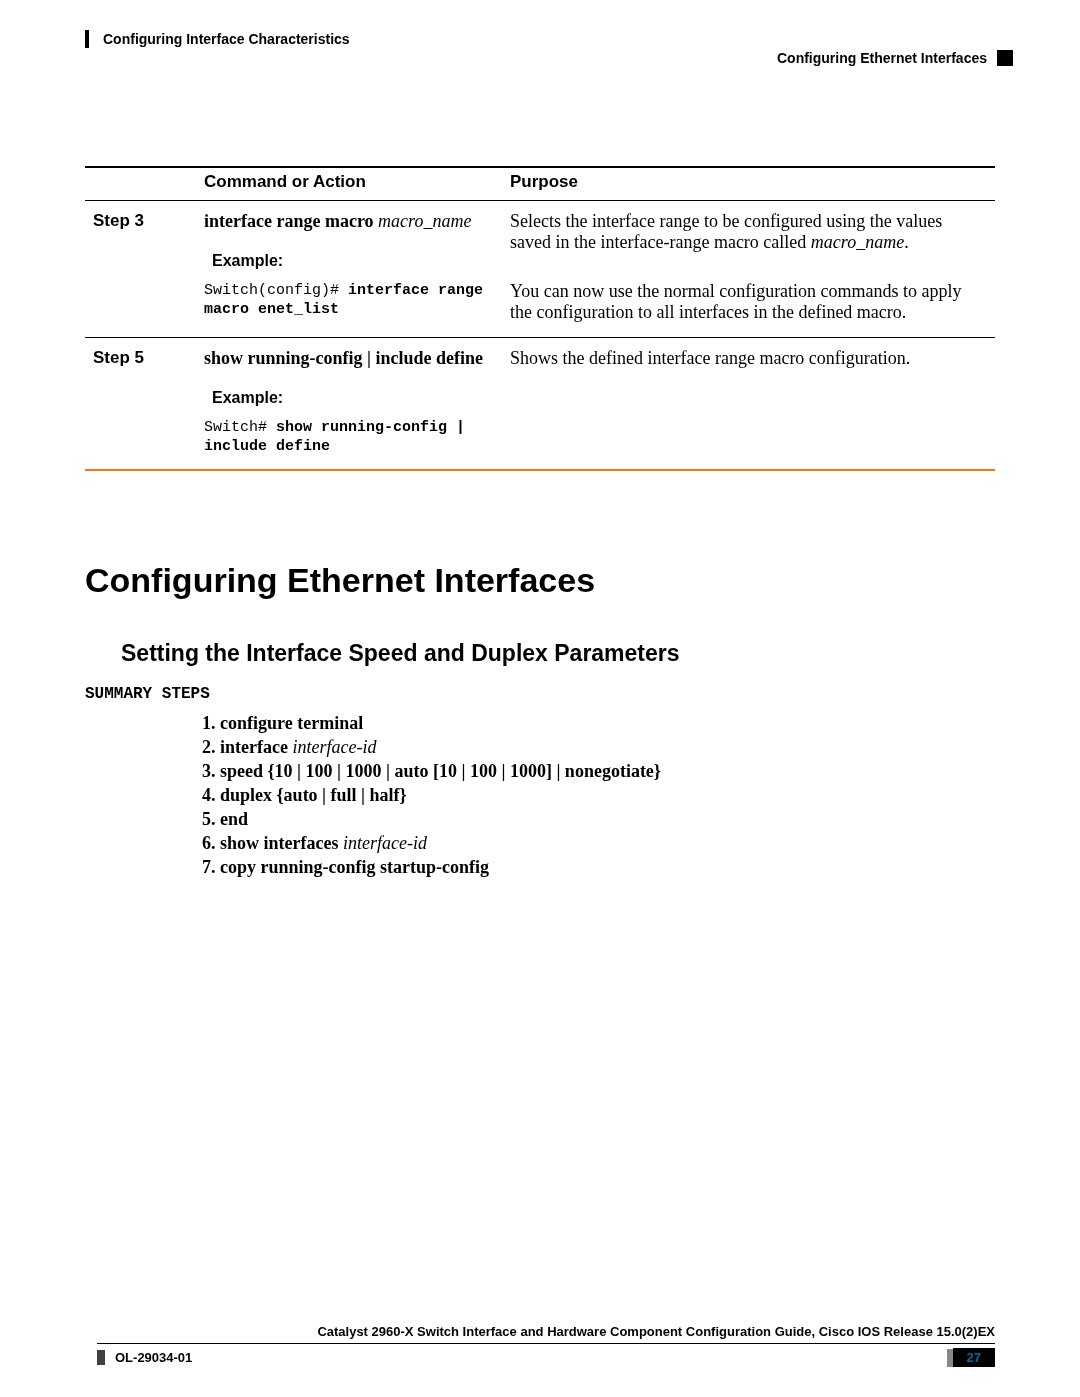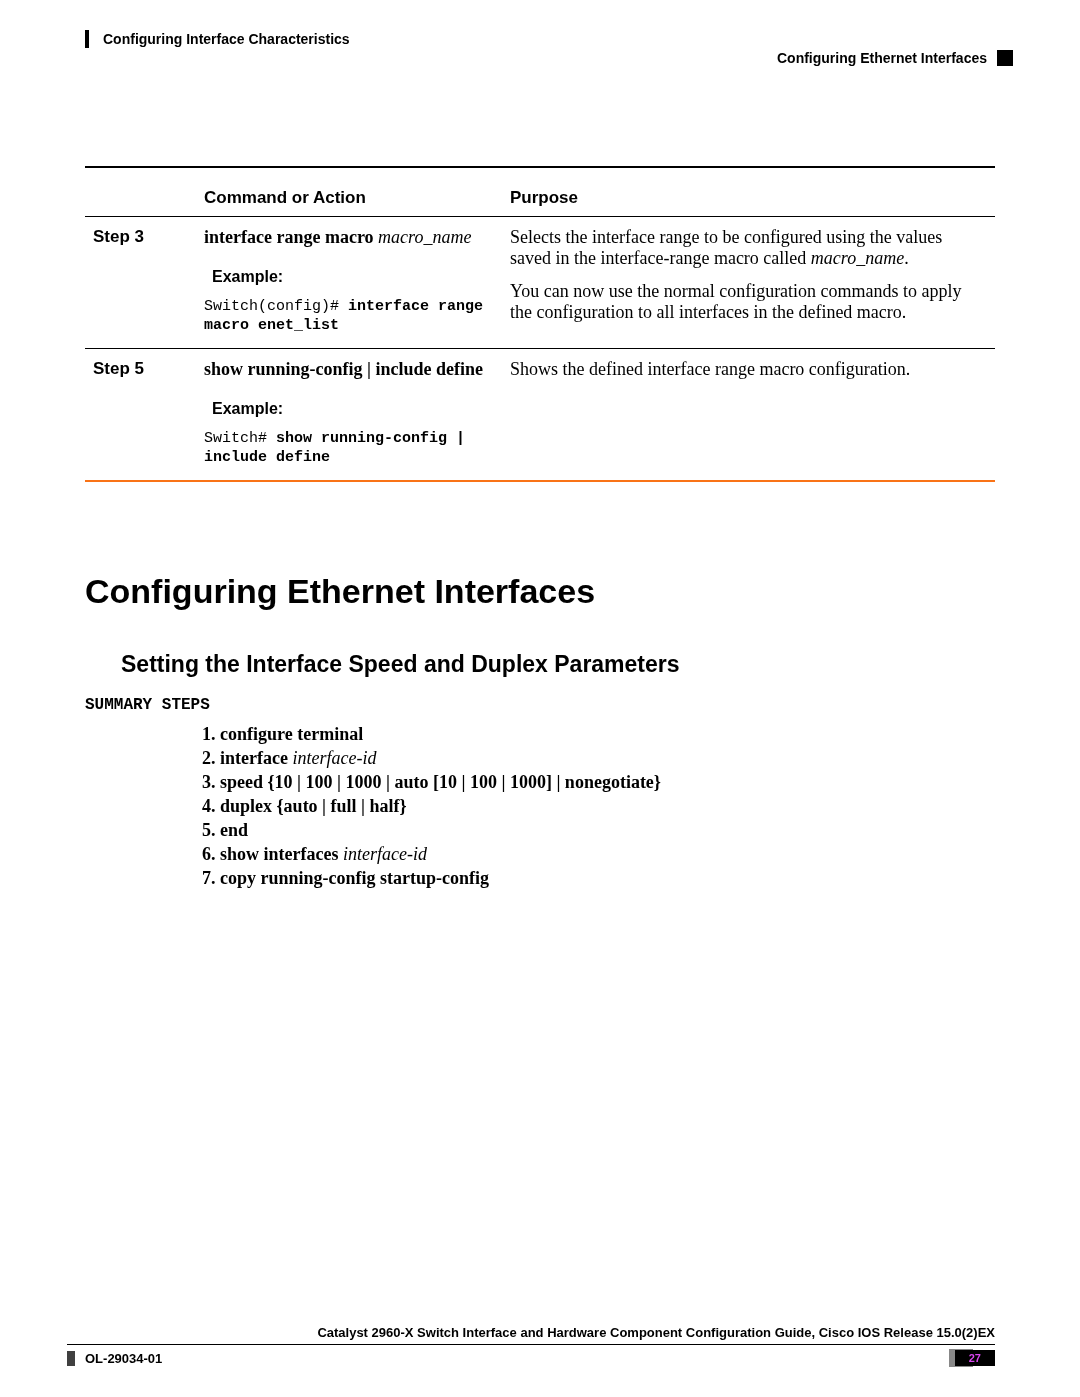--- a/index.html
+++ b/index.html
@@ -56,21 +56,21 @@
     margin-top: 100px;
   }
   table.steps td, table.steps th {
     border-top: 1px solid #000;
     padding: 10px 8px 14px 8px;
     vertical-align: top;
     text-align: left;
   }
   table.steps tr.header-row td {
     border-top: 2px solid #000;
-    padding-top: 20px;
+    padding-top: 4px;
     padding-bottom: 8px;
   }
   table.steps tr.last-row td {
     border-bottom: 2px solid #f97316;
   }
   .col-step { width: 95px; font-family: Arial, Helvetica, sans-serif; font-weight: bold; font-size: 17px; }
   .col-cmd { width: 290px; }
   .col-purpose { }
   .th-label { font-family: Arial, Helvetica, sans-serif; font-weight: bold; font-size: 17px; }
   .cmd-bold { font-weight: bold; font-size: 18px; }
@@ -112,21 +112,21 @@
   }
   ol.summary-steps li::marker {
     font-weight: bold;
   }
   .ss-bold { font-weight: bold; }
   .ss-italic { font-style: italic; font-family: Liberation Serif, serif; }
 
   .footer {
     position: absolute;
     bottom: 30px;
-    left: 67px;
+    left: 97px;
     right: 85px;
   }
   .footer-top {
     font-family: Arial, Helvetica, sans-serif;
     font-size: 13px;
     font-weight: bold;
     text-align: right;
     border-bottom: 1px solid #000;
     padding-bottom: 4px;
   }
@@ -142,23 +142,23 @@
     font-weight: bold;
     border-left: 8px solid #404040;
     padding-left: 10px;
   }
   .footer-right {
     display: flex;
     align-items: center;
   }
   .page-num {
     background: #000;
-    color: #d946ef;
-    font-family: Arial, Helvetica, sans-serif;
-    font-size: 11px;
+    color: #0369a1;
+    font-family: Arial, Helvetica, sans-serif;
+    font-size: 13px;
     font-weight: bold;
     padding: 2px 14px;
   }
   .grey-stub {
     width: 24px;
     height: 18px;
     background: #888;
     margin-right: -18px;
   }
 </style>
@@ -187,21 +187,21 @@
       <td class="col-step">Step 3</td>
       <td class="col-cmd">
         <span class="cmd-bold">interface range macro </span><span class="cmd-italic">macro_name</span>
         <span class="example-label">Example:</span>
         <span class="mono">Switch(config)# </span><span class="mono mono-bold">interface range macro enet_list</span>
       </td>
       <td class="col-purpose">
         <div class="purpose-text">
           <span>Selects the interface range to be configured using the values saved in the interface-range macro called </span><span class="purpose-italic">macro_name</span><span>.</span>
         </div>
-        <div class="purpose-text" style="margin-top:12px;">You can now use the normal configuration commands to apply the configuration to all interfaces in the defined macro.</div>
+        <div class="purpose-text" style="margin-top:28px;">You can now use the normal configuration commands to apply the configuration to all interfaces in the defined macro.</div>
       </td>
     </tr>
 
 
     <tr class="last-row">
       <td class="col-step">Step 5</td>
       <td class="col-cmd">
         <span class="cmd-bold">show running-config | include define</span>
         <span class="example-label">Example:</span>
         <span class="mono">Switch# </span><span class="mono mono-bold">show running-config | include define</span>

